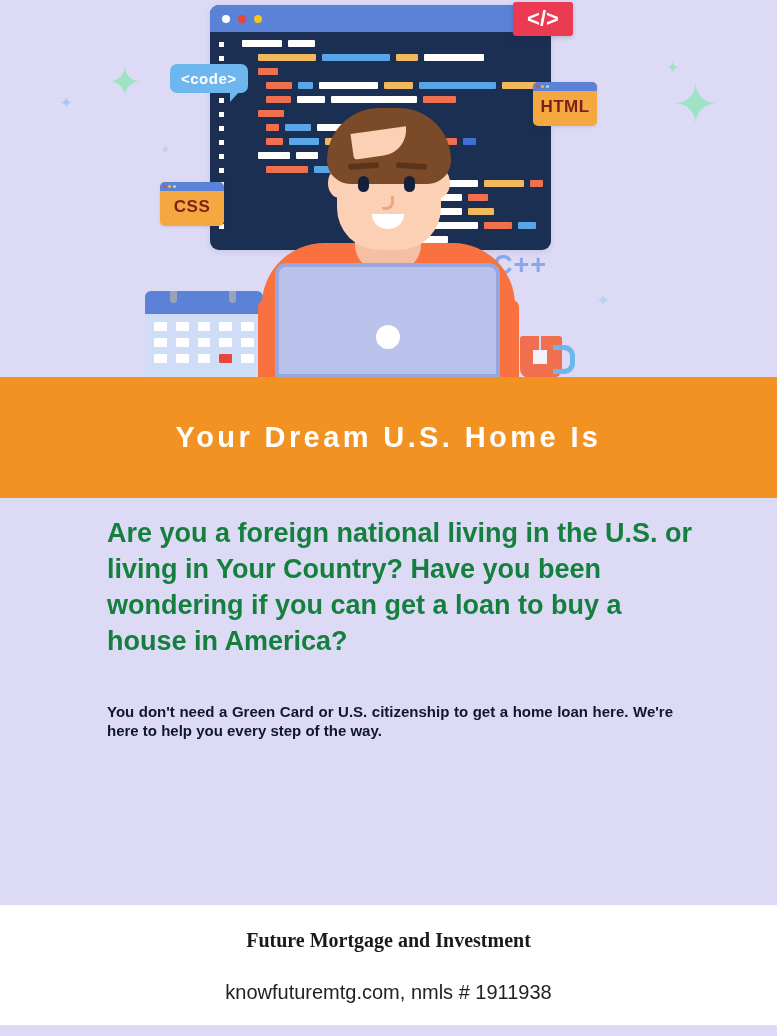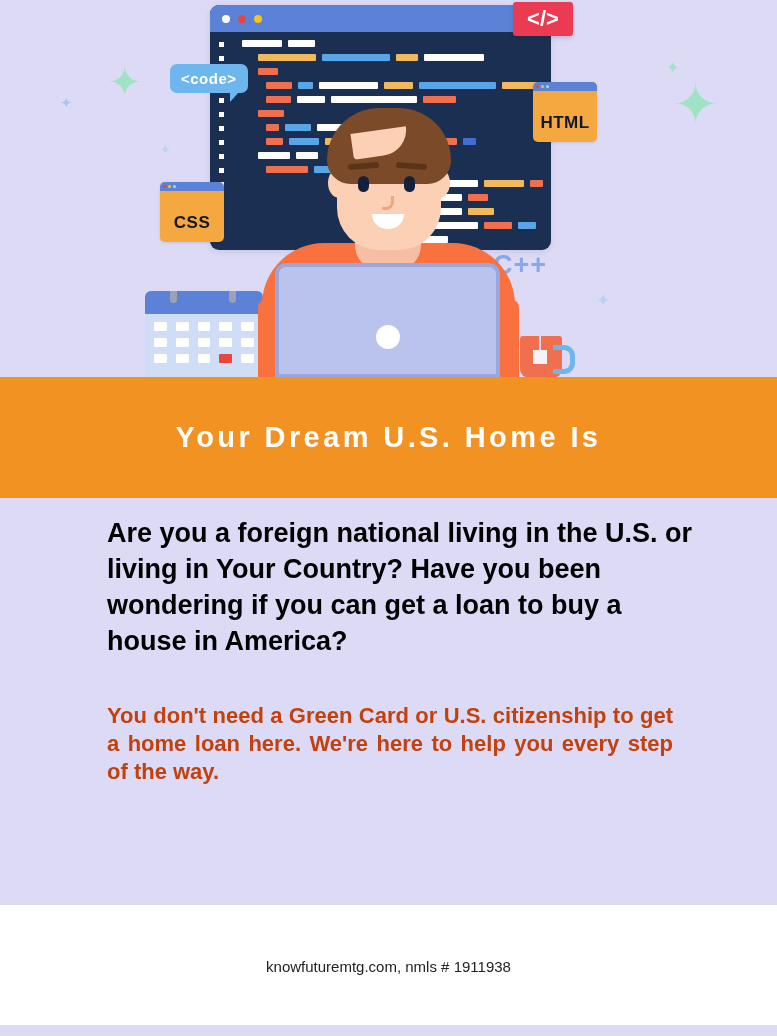--- a/index.html
+++ b/index.html
@@ -124,24 +124,24 @@
     background: #5b82d6;
     display: flex; align-items: center; gap: 2px;
     padding-left: 3px;
   }
   .chip .chip-bar i { width: 3px; height: 3px; border-radius: 50%; }
   .chip .chip-bar i.a { background:#e8453c; }
   .chip .chip-bar i.b { background:#f5c518; }
   .chip .chip-bar i.c { background:#9fe3c4; }
   .chip .chip-text {
     text-align: center;
-    color: #0f172a;
+    color: #7f1d1d;
     font-size: 17px;
     font-weight: bold;
-    padding: 22px 0 9px;
+    padding: 6px 0 9px;
     letter-spacing: .5px;
   }
   .chip.css-chip  { left: 160px; top: 182px; }
   .chip.html-chip { left: 533px; top: 82px; }
 
   .tag-slash {
     position: absolute;
     left: 513px; top: 2px;
     width: 60px; height: 34px;
     background: #ea3b52;
@@ -323,35 +323,35 @@
   
   .content {
     position: absolute;
     left: 0; top: 498px;
     width: 777px; height: 407px;
     background: #dcdaf5;
     padding: 18px 80px 0 107px;
     box-sizing: border-box;
   }
   .lead {
-    color: #000000;
+    color: #15803d;
     font-size: 27px;
     font-weight: bold;
     line-height: 1.33;
     margin: 0 0 42px 0;
   }
   .answer {
     color: #1d5d33;
     font-size: 22px;
     font-weight: bold;
     margin: 0 0 38px 0;
   }
   .support {
-    color: #c2410c;
-    font-size: 22px;
+    color: #0f172a;
+    font-size: 15px;
     font-weight: bold;
     line-height: 1.28;
     text-align: justify;
     margin: 0 0 42px 0;
     max-width: 566px;
   }
   .daca {
     color: #f178e0;
     font-size: 18px;
     font-weight: bold;
@@ -377,21 +377,21 @@
     font-weight: bold;
     color: #1a1a1a;
     margin: 0;
   }
   .company-kr {
     font-size: 17px;
     color: #1a1a1a;
     margin: 4px 0 0 0;
   }
   .contact {
-    font-size: 15px;
+    font-size: 20px;
     color: #222222;
     margin: 29px 0 0 0;
   }
   .bottom-strip {
     position: absolute;
     left: 0; top: 1025px;
     width: 777px; height: 11px;
     background: #dcdaf5;
   }
 </style>
@@ -590,19 +590,20 @@
     <div class="banner-line">Your Dream U.S. Home Is</div>
   </div>
 
   <div class="content">
     <p class="lead">Are you a foreign national living in the U.S. or  living in Your Country? Have you been wondering if you can get a loan to buy a house in America?</p>
     <p class="support">You don't need a Green Card or U.S. citizenship to get a home loan here. We're here to help you every step of the way.</p>
   </div>
 
   <div class="footer">
     <div class="footer-text">
+      <p class="company">Future Mortgage and Investment</p>
       <p class="contact">knowfuturemtg.com, nmls # 1911938</p>
     </div>
 
   </div>
 
   <div class="bottom-strip"></div>
 </div>
 
 </body></html>

